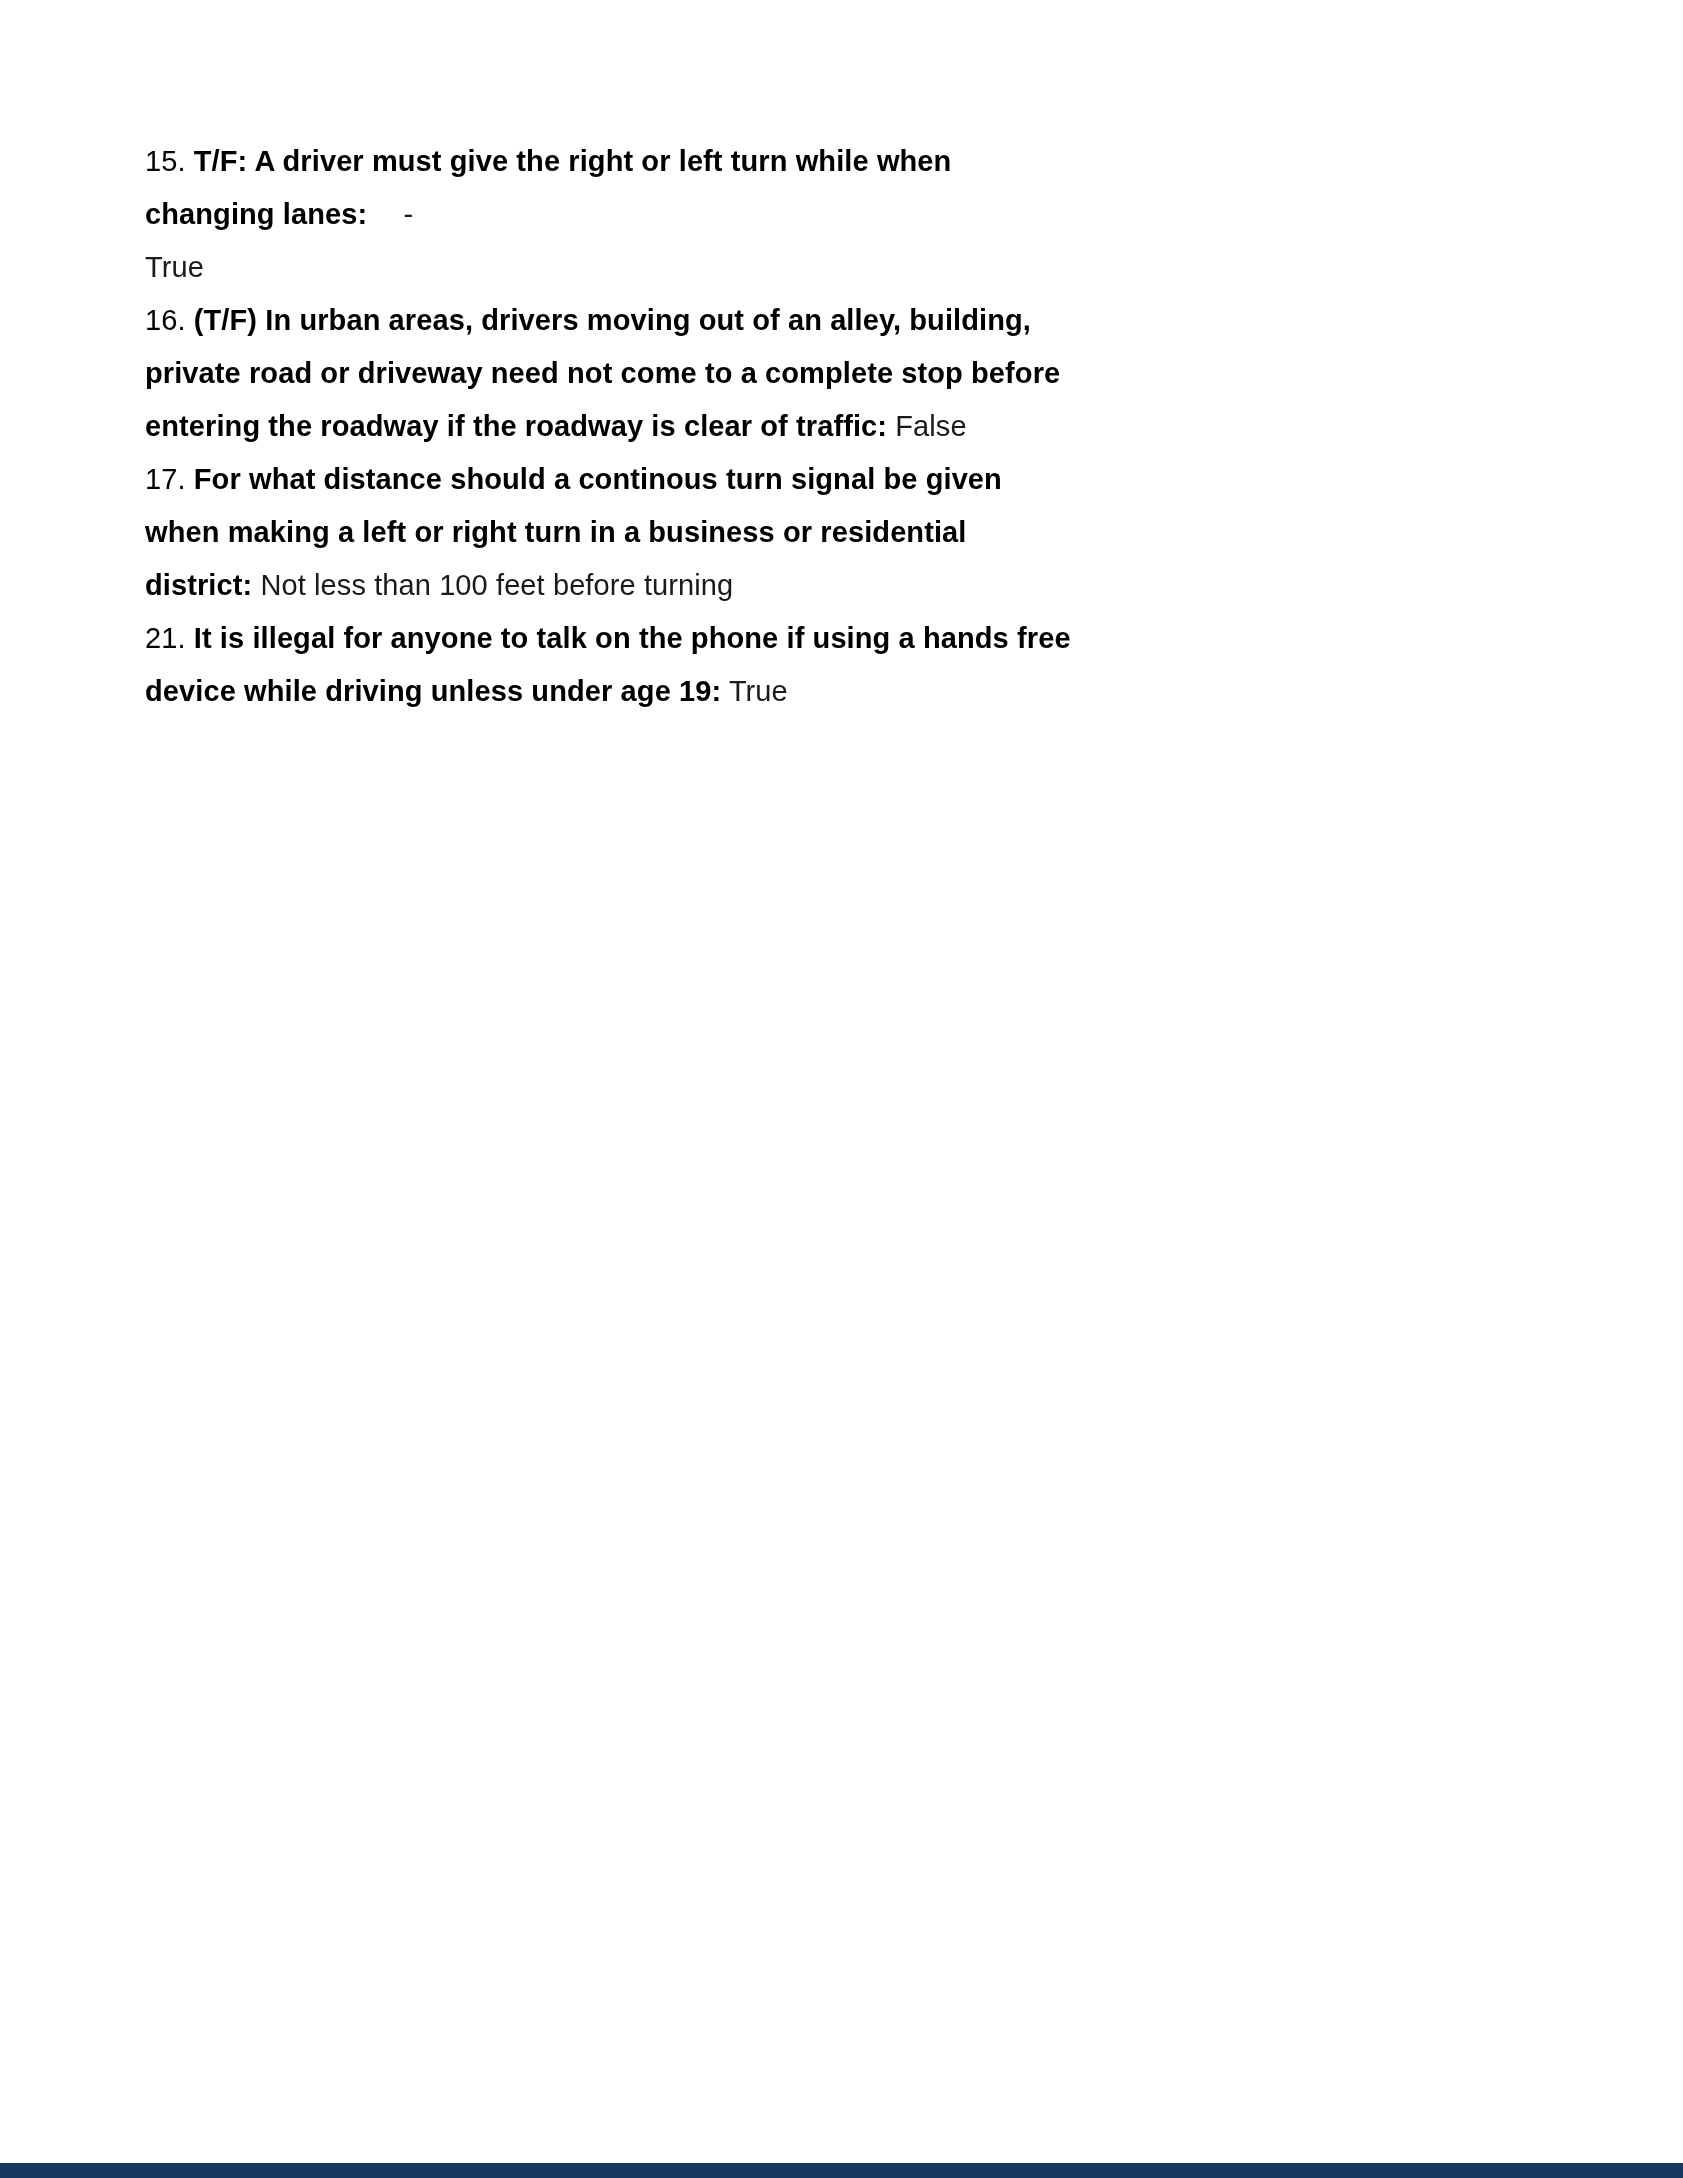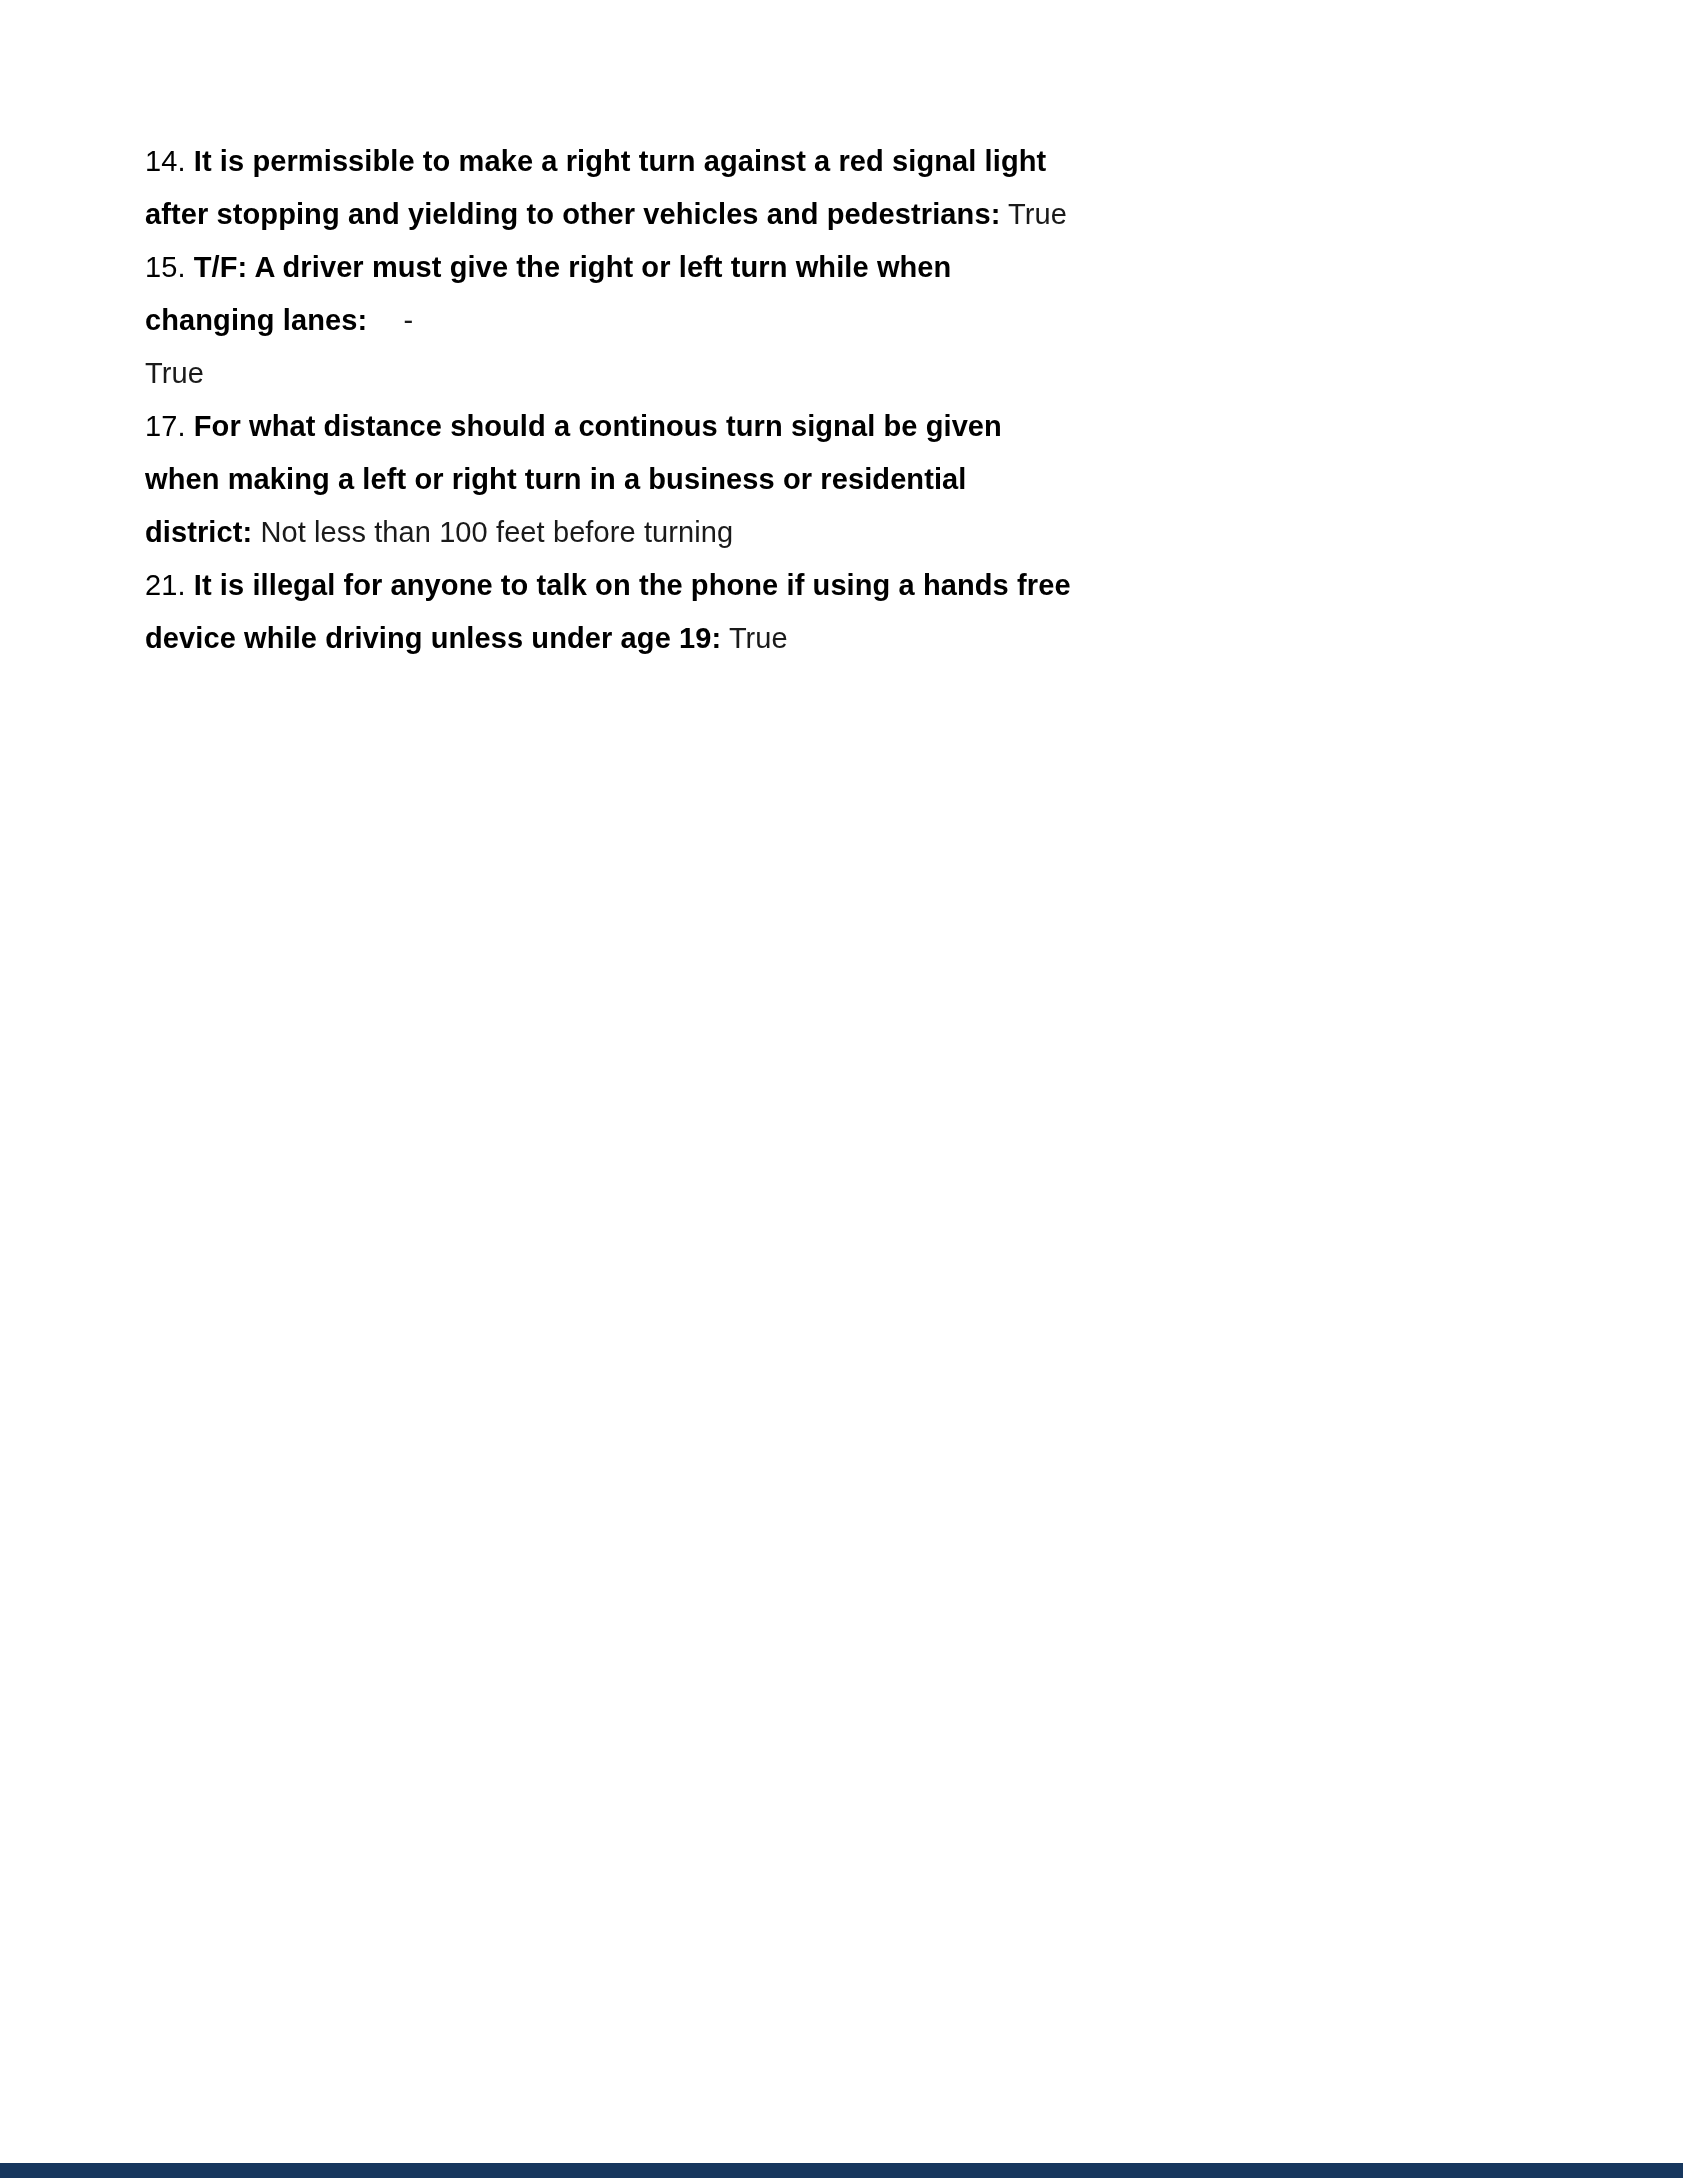--- a/index.html
+++ b/index.html
@@ -50,26 +50,26 @@
     height: 15px;
     background: #17375E;
   }
 </style>
 </head>
 <body>
 
 <div class="page">
   <div class="content">
 
-    <div class="item"><span class="num">14.</span> <b class="q">It is permissible to make a right turn against a red signal light after stopping and yielding to other vehicles and pedestrians:</b> <span class="ans">True</span></div>
 
     <div class="item"><span class="num">15.</span> <b class="q">T/F: A driver must give the right or left turn while when changing lanes:</b> <span class="ans dash-gap">-</span>
       <div class="ans-line">True</div>
     </div>
 
+    <div class="item"><span class="num">16.</span> <b class="q">(T/F) In urban areas, drivers moving out of an alley, building, private road or driveway need not come to a complete stop before entering the roadway if the roadway is clear of traffic:</b> <span class="ans">False</span></div>
 
     <div class="item"><span class="num">17.</span> <b class="q">For what distance should a continous turn signal be given when making a left or right turn in a business or residential district:</b> <span class="ans">Not less than 100 feet before turning</span></div>
 
 
 
 
     <div class="item"><span class="num">21.</span> <b class="q">It is illegal for anyone to talk on the phone if using a hands free device while driving unless under age 19:</b> <span class="ans">True</span></div>
 
   </div>
 

